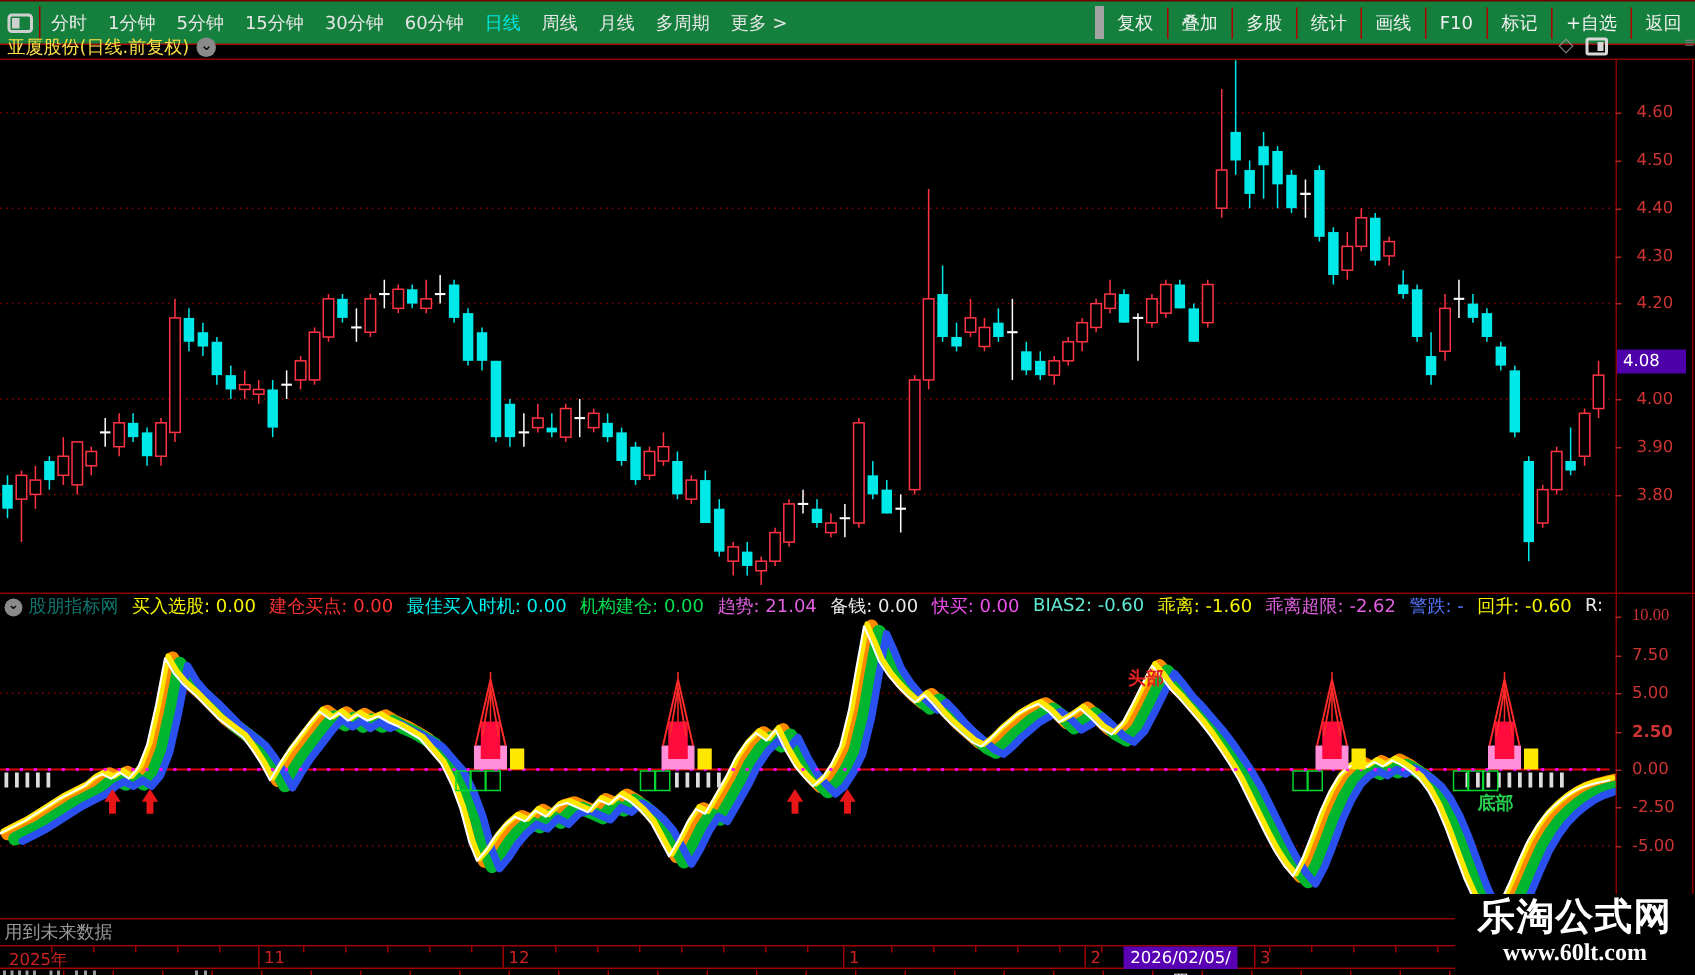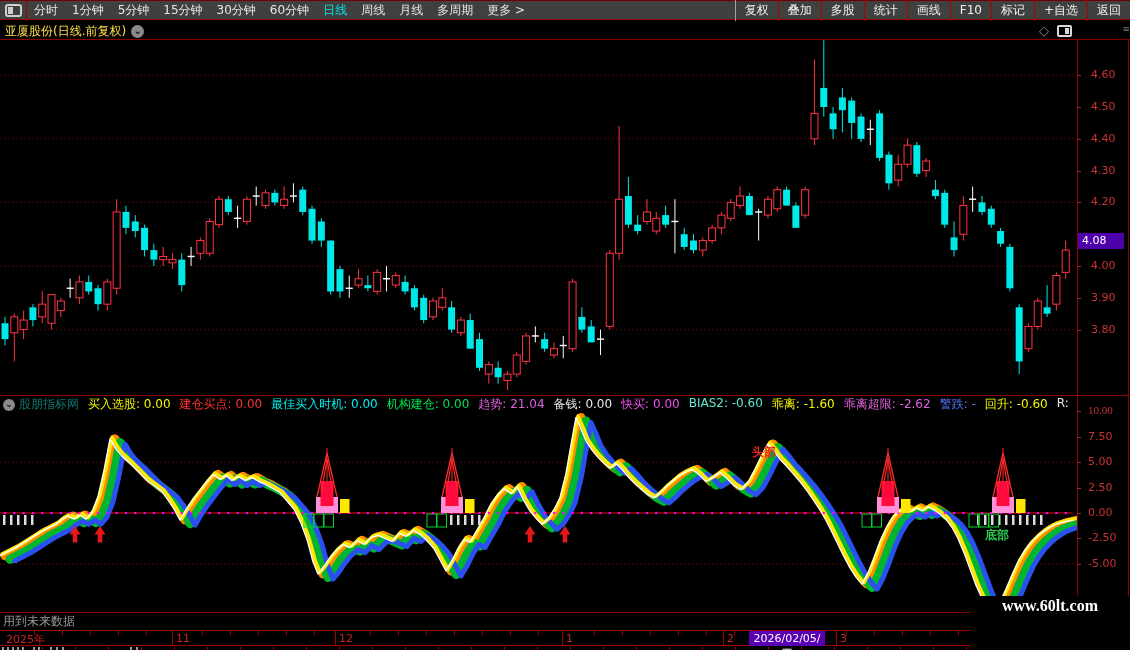--- a/index.html
+++ b/index.html
@@ -1,27 +1,27 @@
 <!DOCTYPE html>
 <html><head>
 <meta charset="utf-8">
 <style>
 *{margin:0;padding:0;box-sizing:border-box}
 html,body{width:1130px;height:650px;background:#000;overflow:hidden;position:relative;
   font-family:"DejaVu Sans",sans-serif;color:#ddd}
 .abs{position:absolute}
 
-.topbar{position:absolute;left:0;top:0;width:1130px;height:20px;background:#404040;
+.topbar{position:absolute;left:0;top:0;width:1130px;height:30px;background:#15803d;
   border-top:1px solid #6e0000;border-bottom:1px solid #9e0000;display:flex;align-items:center}
 .winicon{width:17px;height:13px;border:2px solid #cfcfcf;border-radius:3px;margin:0 4px 0 5px;position:relative;flex:0 0 auto}
 .winicon i{position:absolute;left:1px;top:1px;bottom:1px;width:5px;background:#cfcfcf;display:block}
 .vdiv{width:1px;height:22px;background:#9e0000;flex:0 0 auto}
 .menu-item{color:#e6e6e6;font-size:12px;margin:0 7px;white-space:nowrap;cursor:default}
 .menu-item.active{color:#00e5e5}
-.right-group{display:flex;margin-left:auto;height:22px;align-items:center;border-left:1px solid #a3a3a3}
+.right-group{display:flex;margin-left:auto;height:22px;align-items:center;border-left:6px solid #a3a3a3}
 .right-cell{color:#f0f0f0;font-size:12px;line-height:21px;padding:0 9px;border-right:1px solid #b00000;white-space:nowrap}
 .right-cell:last-child{border-right:none}
 
 .titlebar{position:absolute;left:0;top:23px;width:1130px;height:16px;display:flex;align-items:center}
 .title-text{color:#fde047;font-size:12px;margin-left:5px;white-space:nowrap}
 .circ{width:13px;height:13px;border-radius:50%;background:#8a8a8a;color:#101010;font-size:10px;line-height:12px;
   text-align:center;margin-left:5px;flex:0 0 auto;font-weight:bold}
 .title-icons{position:absolute;right:58px;top:1px;display:flex;gap:8px;align-items:center}
 .diamond{color:#909090;font-size:13px;line-height:13px}
 .sq{width:15px;height:12px;border:2px solid #d8d8d8;border-radius:2px;position:relative}
@@ -571,21 +571,21 @@
     <text x="985" y="143" fill="#28d050" font-size="12" font-weight="bold">底部</text>
   </svg>
 <div class="abs" style="left:1077px;top:396px;width:53px;height:216px">
     <div class="ax-tick" style="left: 0px; top: 15.4px;"></div>
     <div class="ax-label" style="left: 11px; top: 8.4px; font-family: Liberation Serif, serif;">10.00</div>
     <div class="ax-tick" style="left: 0px; top: 40.8px;"></div>
     <div class="ax-label" style="left: 11px; top: 33.8px;">7.50</div>
     <div class="ax-tick" style="left: 0px; top: 66.2px;"></div>
     <div class="ax-label" style="left: 11px; top: 59.2px;">5.00</div>
     <div class="ax-tick" style="left: 0px; top: 91.6px;"></div>
-    <div class="ax-label" style="left: 11px; top: 84.6px;">2.50</div>
+    <div class="ax-label" style="left: 11px; top: 84.6px; font-weight: bold;">2.50</div>
     <div class="ax-tick" style="left: 0px; top: 117px;"></div>
     <div class="ax-label" style="left: 11px; top: 110px;">0.00</div>
     <div class="ax-tick" style="left: 0px; top: 142.4px;"></div>
     <div class="ax-label" style="left: 11px; top: 135.4px;">-2.50</div>
     <div class="ax-tick" style="left: 0px; top: 167.8px;"></div>
     <div class="ax-label" style="left: 11px; top: 160.8px;">-5.00</div>
   </div>
 
 <div class="notice">用到未来数据</div>
 <div class="dateband">
@@ -677,14 +677,15 @@
     <div class="strip-tick" style="left: 867px;"></div>
     <div class="strip-tick" style="left: 900px;"></div>
     <div class="strip-tick" style="left: 933px;"></div>
     <div class="strip-tick" style="left: 966px;"></div>
     <div class="strip-tick" style="left: 999px;"></div>
     <div class="strip-tick" style="left: 1032px;"></div>
     <div class="strip-tick" style="left: 1065px;"></div>
   </div>
 
 <div class="watermark">
+  <div class="wm1">乐淘公式网</div>
   <div class="wm2">www.60lt.com</div>
 </div>
 
 </body></html>

